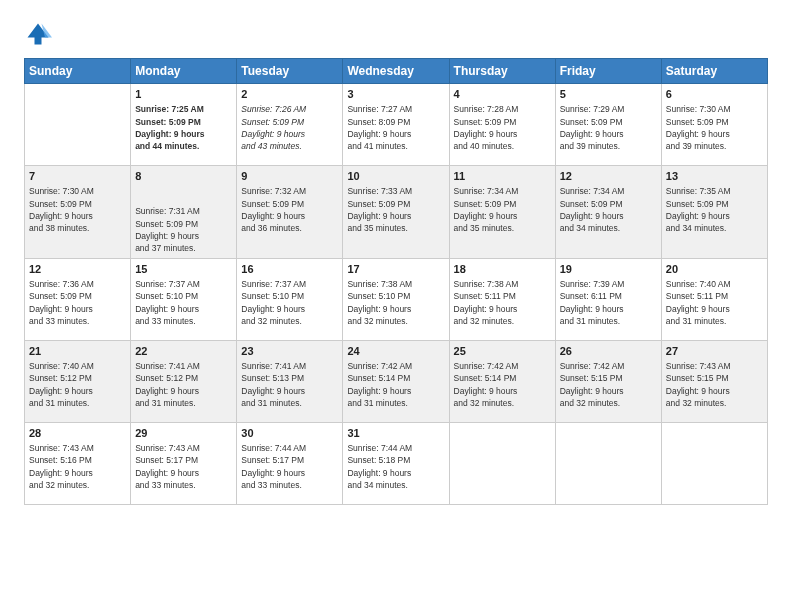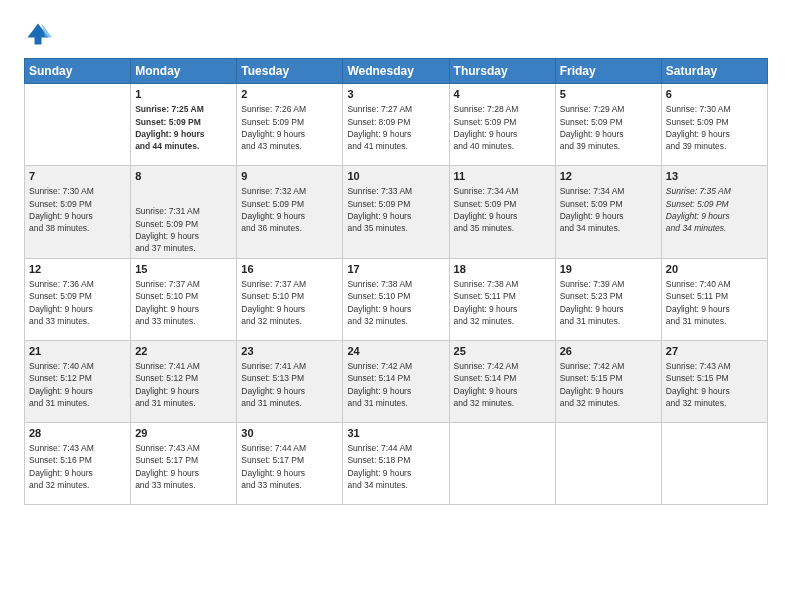--- a/index.html
+++ b/index.html
@@ -144,21 +144,21 @@
           <td class="empty-cell"></td>
           <td>
             <span class="day-number">1</span>
             <div class="day-info" style="white-space: pre-line; font-weight: bold;">Sunrise: 7:25 AM
 Sunset: 5:09 PM
 Daylight: 9 hours
 and 44 minutes.</div>
           </td>
           <td>
             <span class="day-number">2</span>
-            <div class="day-info" style="white-space: pre-line;">Sunrise: 7:26 AM
+            <div class="day-info" style="white-space: pre-line; font-style: italic;">Sunrise: 7:26 AM
 Sunset: 5:09 PM
 Daylight: 9 hours
 and 43 minutes.</div>
           </td>
           <td>
             <span class="day-number">3</span>
             <div class="day-info" style="white-space: pre-line;">Sunrise: 7:27 AM
 Sunset: 8:09 PM
 Daylight: 9 hours
 and 41 minutes.</div>
@@ -223,21 +223,21 @@
           </td>
           <td>
             <span class="day-number">12</span>
             <div class="day-info" style="white-space: pre-line;">Sunrise: 7:34 AM
 Sunset: 5:09 PM
 Daylight: 9 hours
 and 34 minutes.</div>
           </td>
           <td>
             <span class="day-number">13</span>
-            <div class="day-info" style="white-space: pre-line; font-style: italic;">Sunrise: 7:35 AM
+            <div class="day-info" style="white-space: pre-line;">Sunrise: 7:35 AM
 Sunset: 5:09 PM
 Daylight: 9 hours
 and 34 minutes.</div>
           </td>
         </tr>
         <tr>
           <td>
             <span class="day-number">12</span>
             <div class="day-info" style="white-space: pre-line;">Sunrise: 7:36 AM
 Sunset: 5:09 PM
@@ -268,21 +268,21 @@
           <td>
             <span class="day-number">18</span>
             <div class="day-info" style="white-space: pre-line;">Sunrise: 7:38 AM
 Sunset: 5:11 PM
 Daylight: 9 hours
 and 32 minutes.</div>
           </td>
           <td>
             <span class="day-number">19</span>
             <div class="day-info" style="white-space: pre-line;">Sunrise: 7:39 AM
-Sunset: 5:23 PM
+Sunset: 6:11 PM
 Daylight: 9 hours
 and 31 minutes.</div>
           </td>
           <td>
             <span class="day-number">20</span>
             <div class="day-info" style="white-space: pre-line;">Sunrise: 7:40 AM
 Sunset: 5:11 PM
 Daylight: 9 hours
 and 31 minutes.</div>
           </td>

